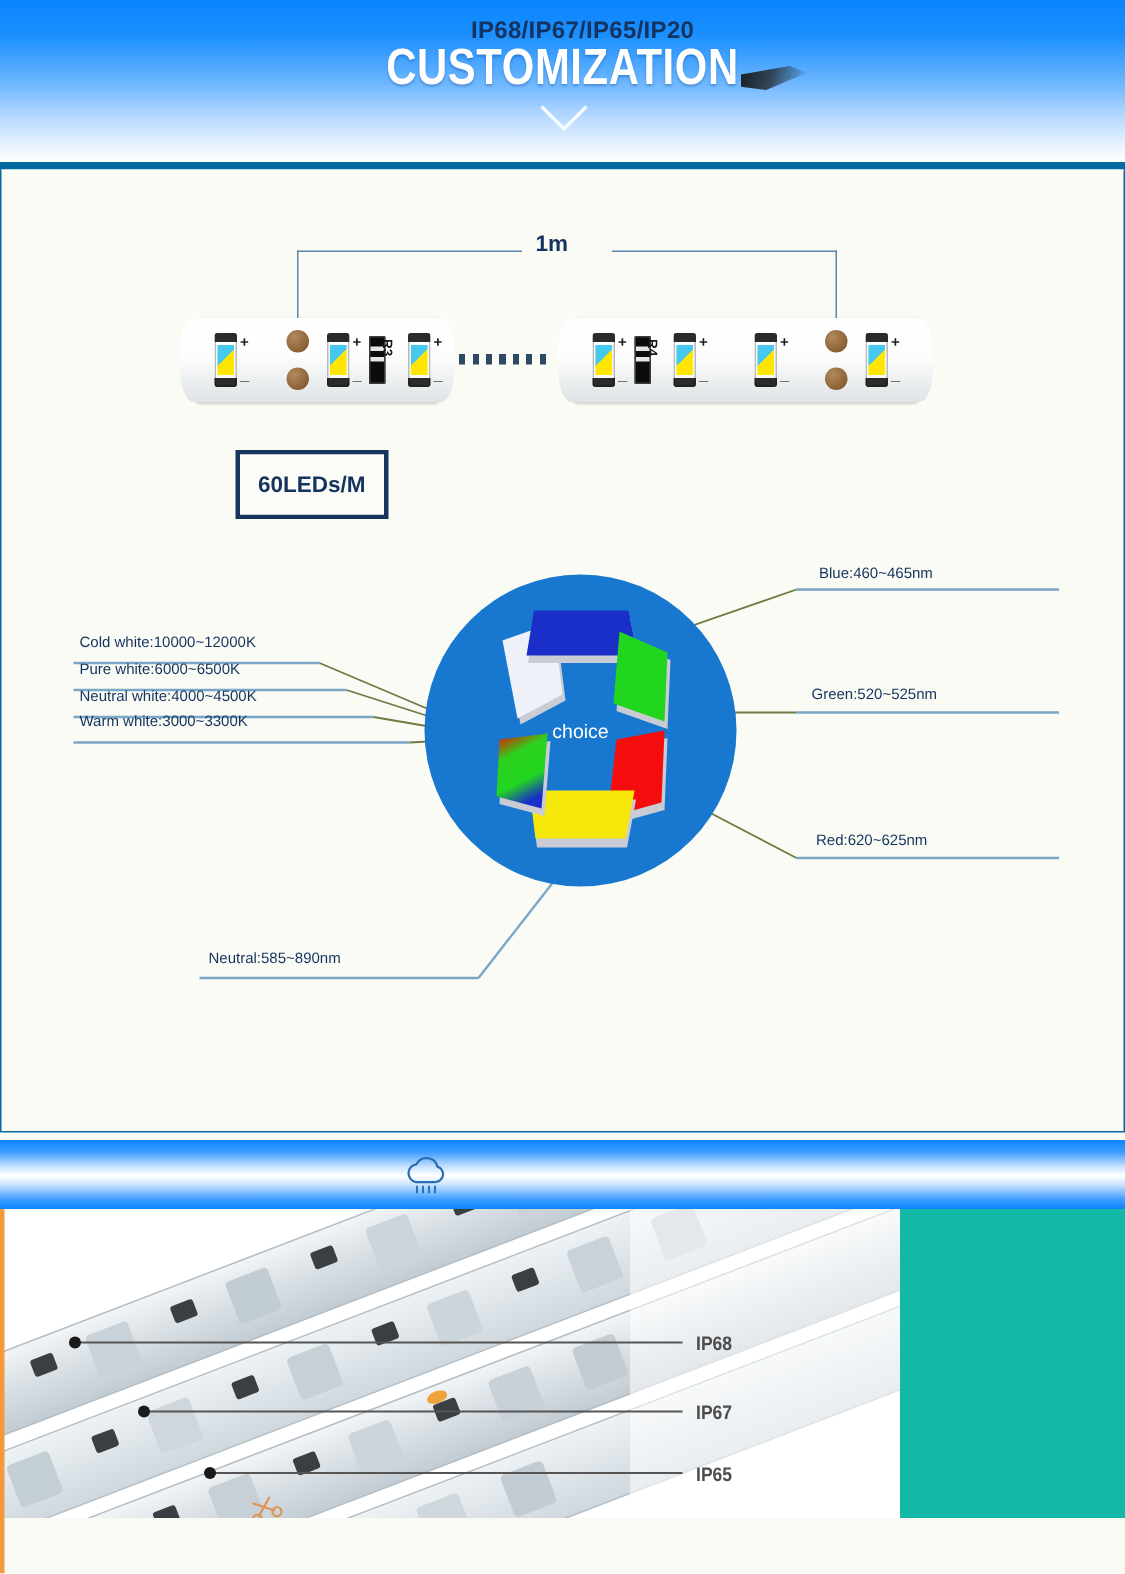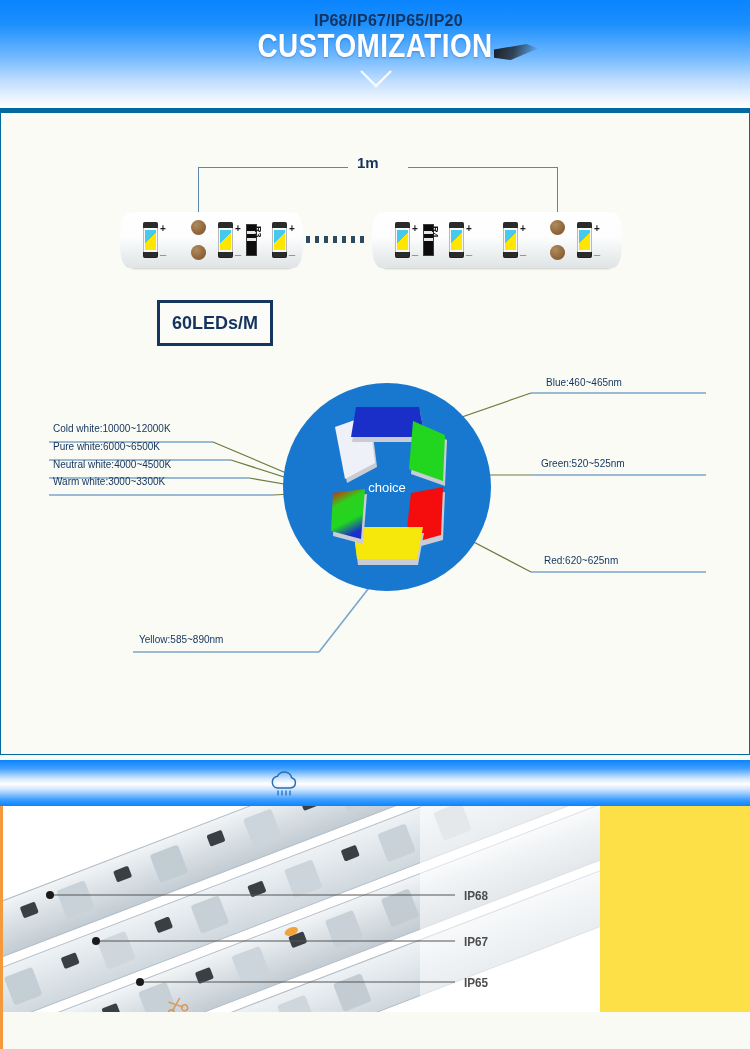--- a/index.html
+++ b/index.html
@@ -116,21 +116,21 @@
   }
 
   
   .choices{
     position:absolute;left:156px;top:186px;
     border:3px solid #15365f;background:#15365f;
     display:flex;gap:3px;padding:0;
   }
   .choice{
     background:#fbfcf7;color:#14335e;
-    font-size:18px;font-weight:bold;
+    font-size:15px;font-weight:bold;
     padding:8px 12px;text-align:center;white-space:nowrap;
     display:flex;align-items:center;justify-content:center;
     min-height:24px;
   }
   .choice.wide{font-weight:normal;font-size:14px;}
 
   
   .wheel-block{position:absolute;left:0;top:245px;width:750px;height:300px;}
   .wheel-svg{position:absolute;left:0;top:0;}
 
@@ -154,21 +154,21 @@
   }
   .ipbar-text{
     position:absolute;left:314px;top:12px;
     font-size:16px;font-weight:bold;color:#14335e;letter-spacing:0.2px;
   }
   .cloud-icon{position:absolute;left:266px;top:770px;}
 
   
   .photo-wrap{
     position:absolute;left:0;top:806px;width:750px;height:206px;
-    background:#fde047;overflow:hidden;
+    background:#14b8a6;overflow:hidden;
   }
   .photo-edge{position:absolute;left:0;top:806px;width:3px;height:243px;background:#f59a3c;}
   .strip-photo{position:absolute;left:0;top:0;}
 
   .ip-callout{
     position:absolute;font-family:"Liberation Sans Narrow","Liberation Sans",sans-serif;
     font-size:13px;font-weight:bold;color:#4d4d4d;transform:scaleX(0.9);
     transform-origin:left center;
   }
 </style>
@@ -335,21 +335,21 @@
 
       <div class="lbl" style="left:52px;top:64px;text-align:right;">Cold white:10000~12000K</div>
       <div class="lbl" style="left:52px;top:82px;">Pure white:6000~6500K</div>
       <div class="lbl" style="left:52px;top:100px;">Neutral white:4000~4500K</div>
       <div class="lbl" style="left:52px;top:117px;">Warm white:3000~3300K</div>
 
       <div class="lbl" style="left:545px;top:18px;">Blue:460~465nm</div>
       <div class="lbl" style="left:540px;top:99px;">Green:520~525nm</div>
       <div class="lbl" style="left:543px;top:196px;">Red:620~625nm</div>
 
-      <div class="lbl" style="left:138px;top:275px;">Yellow:585~890nm</div>
+      <div class="lbl" style="left:138px;top:275px;">Neutral:585~890nm</div>
     </div>
 
     <div class="customized">Can be customized</div>
   </div>
 </div>
 
 <div class="ipbar"></div>
 <svg class="cloud-icon" width="36" height="30" viewBox="0 0 36 30">
   <path d="M11 18 a6 6 0 0 1 0.6 -11.8 a7.5 7.5 0 0 1 14 1.6 a5.2 5.2 0 0 1 -1.2 10.2 Z" fill="none" stroke="#2b6fb5" stroke-width="1.5" stroke-linejoin="round"></path>
   <g stroke="#2b6fb5" stroke-width="1.3" stroke-linecap="round">

